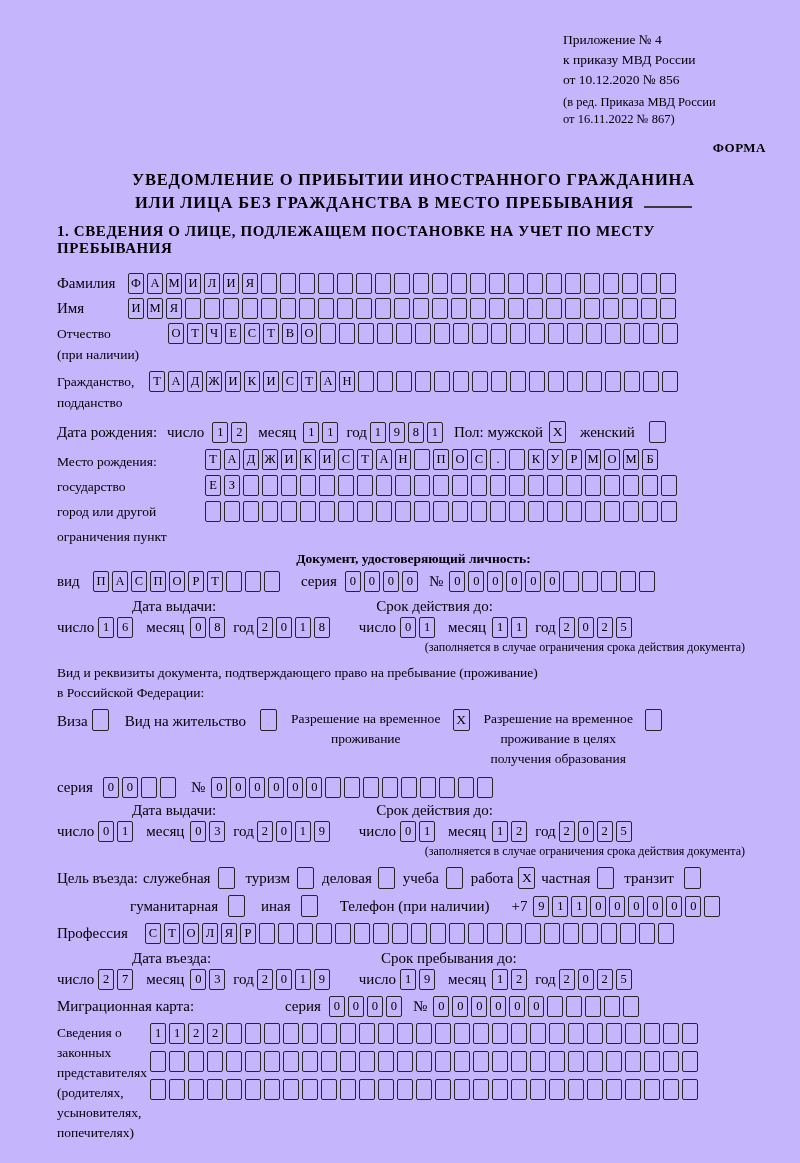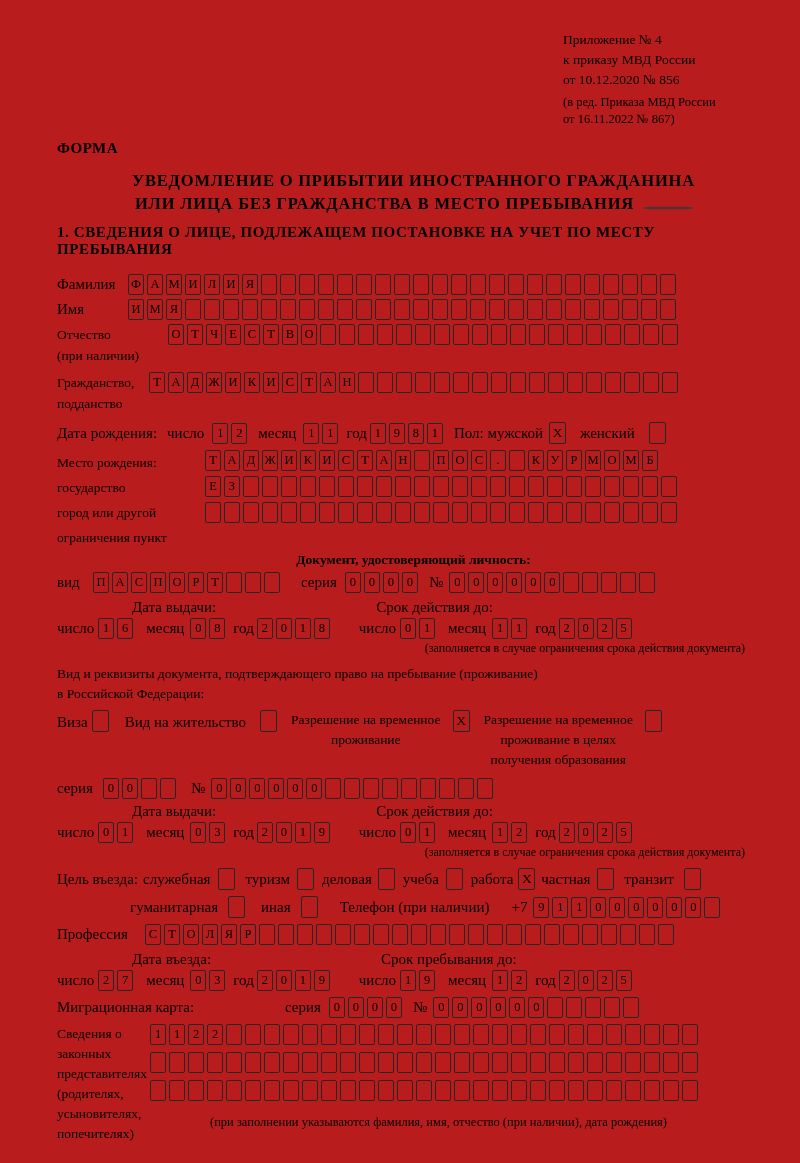--- a/index.html
+++ b/index.html
@@ -1,26 +1,26 @@
 <!DOCTYPE html>
 <html><head>
 <meta charset="utf-8">
 <style>
   * { box-sizing: border-box; }
   html,body { margin:0; padding:0; background:#ffffff; }
   .page {
-    width:800px; height:1163px; background:#b91c1c; color:#000;
+    width:800px; height:1163px; background:#c4b5fd; color:#000;
     font-family:"Liberation Serif","DejaVu Serif",serif;
     font-size:13.5px; padding:30px 30px 0 57px; overflow:hidden; position:relative;
   }
   .hdr { margin-left:506px; width:215px; }
   .hdr .l { line-height:20px; font-size:13.5px; }
   .hdr .s { line-height:17px; font-size:12.5px; }
   .hdr .gap { height:4px; }
-  .forma { text-align:left; font-weight:bold; font-size:15px; margin-top:12px; padding-right:4px; letter-spacing:0.5px; }
+  .forma { text-align:right; font-weight:bold; font-size:13px; margin-top:12px; padding-right:4px; letter-spacing:0.5px; }
   .title { text-align:center; font-weight:bold; font-size:16.5px; line-height:23px; margin-top:12px; letter-spacing:0.8px; }
   .blank { display:inline-block; width:48px; border-bottom:2px solid #3a3a3a; margin-left:10px; }
   .sec { font-weight:bold; font-size:15px; letter-spacing:0.6px; margin-top:9px; margin-bottom:16px; }
   .frow { display:flex; align-items:center; margin-bottom:4px; }
   .top { align-items:flex-start; }
   .lbl { flex:none; font-size:15px; }
   .lblcol { flex:none; }
   .boxes { display:flex; flex:none; }
   .cbox {
     flex:none; width:16px; height:21px; border:1.6px solid #262626; border-radius:2px;
@@ -731,17 +731,16 @@
           <span class="cbox"></span>
           <span class="cbox"></span>
           <span class="cbox"></span>
           <span class="cbox"></span>
           <span class="cbox"></span>
           <span class="cbox"></span>
           <span class="cbox"></span>
           <span class="cbox"></span>
           <span class="cbox"></span>
         </div>
-      <div style="font-size:12.5px; margin-top:14px; margin-left:60px">(при заполнении указываются фамилия, имя, отчество (при наличии), дата рождения)</div>
     </div>
   </div>
 
 </div>
 
 </body></html>

